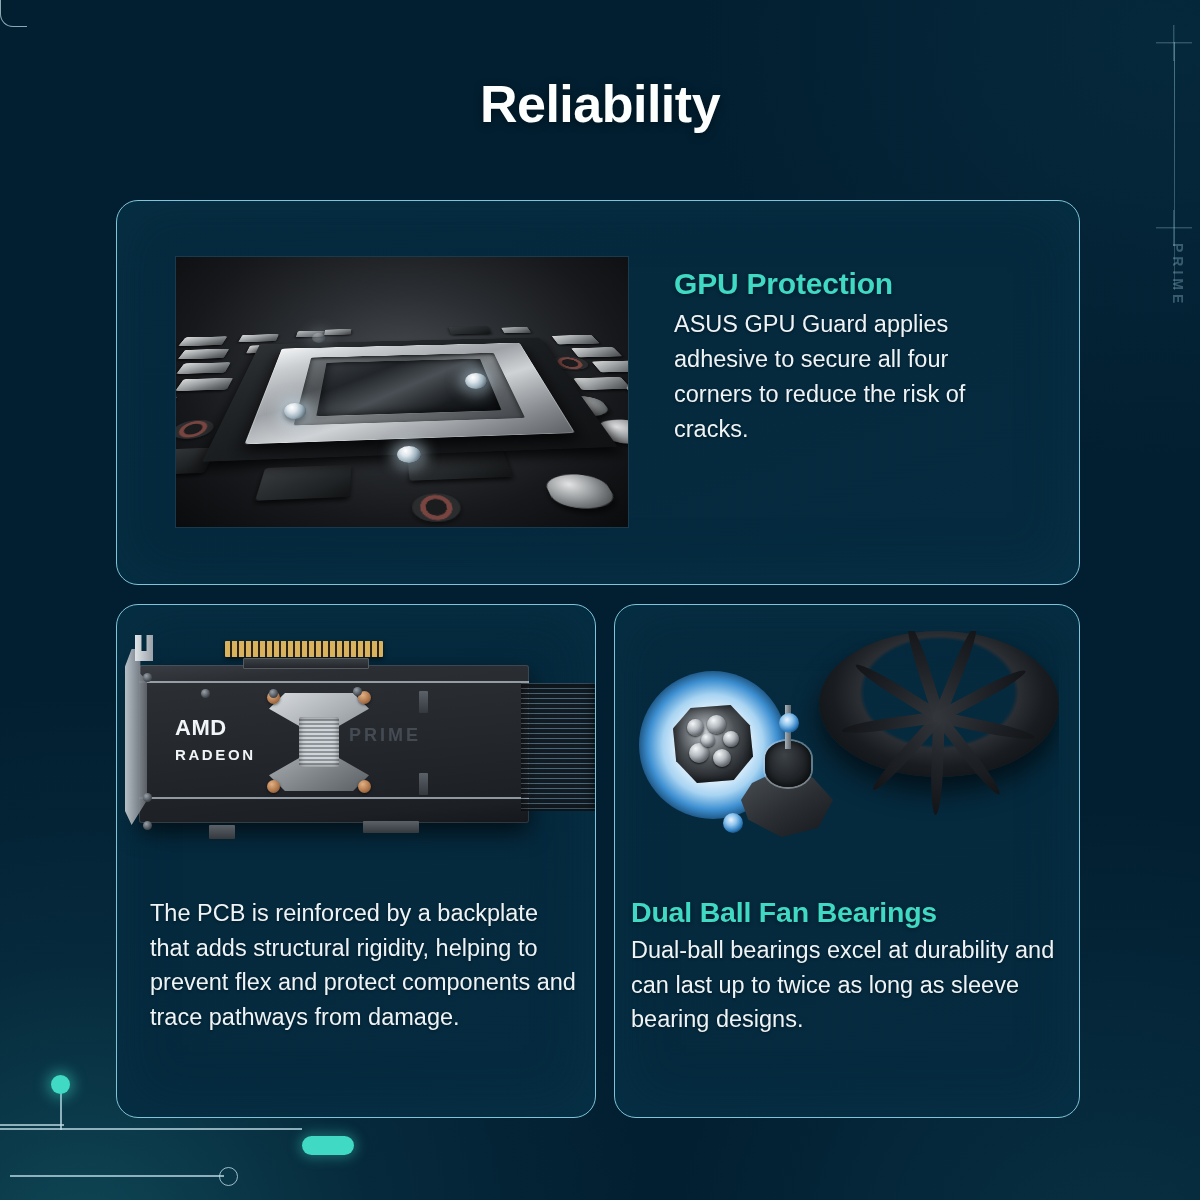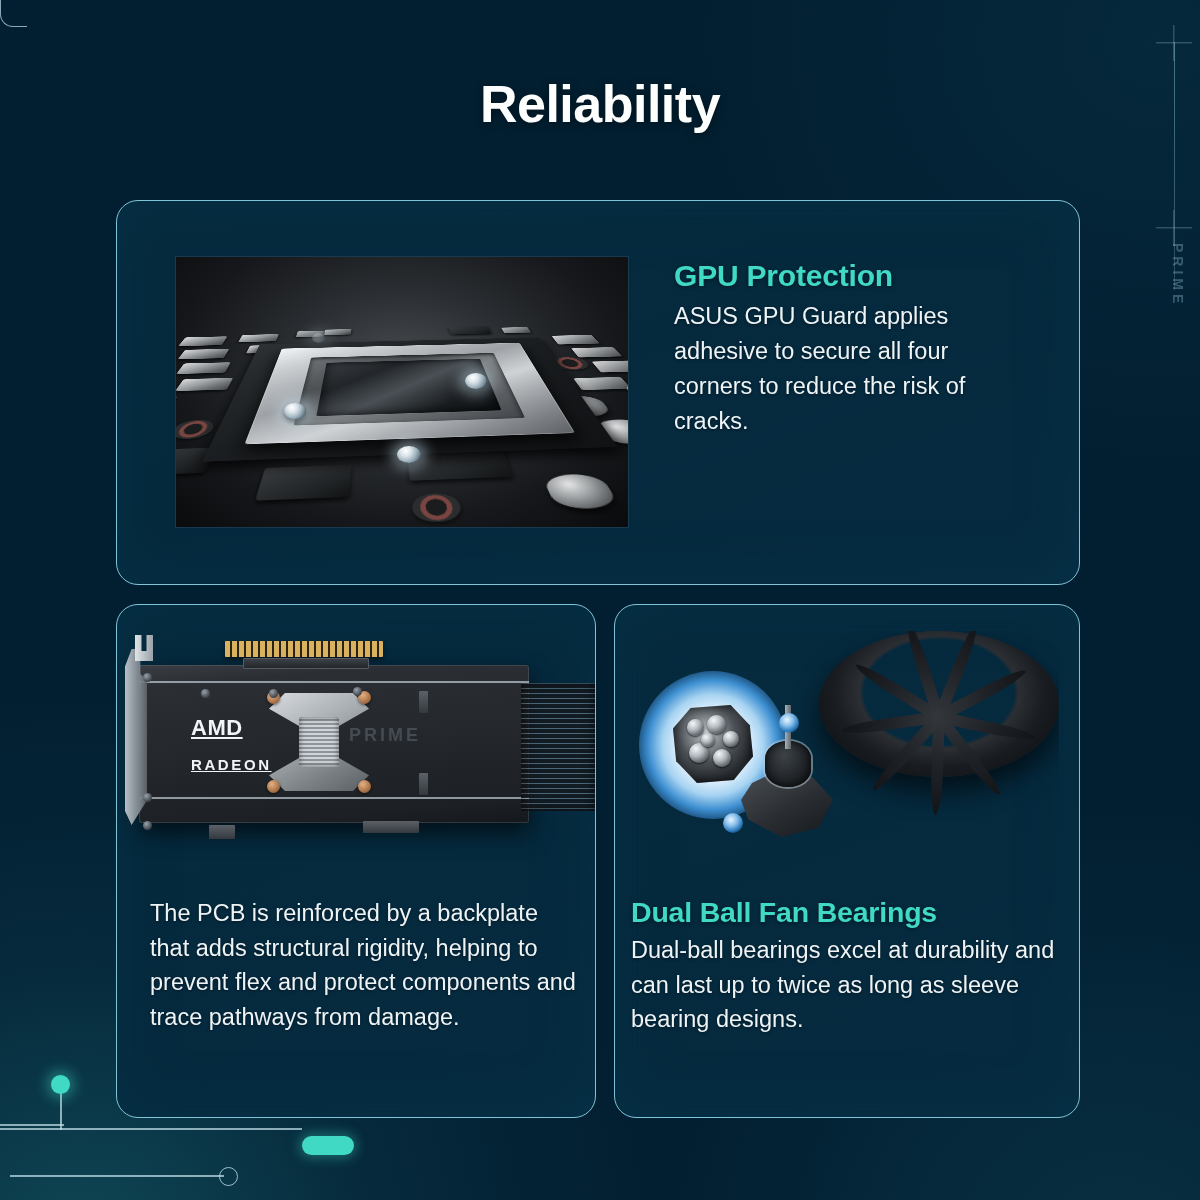--- a/index.html
+++ b/index.html
@@ -52,21 +52,21 @@
     color:#3fd9c4;font-weight:700;letter-spacing:-.2px;
     text-shadow:0 1px 4px rgba(0,0,0,.4);
   }
   .body-text{
     color:#eef4f6;font-weight:400;
     text-shadow:0 1px 3px rgba(0,0,0,.4);
   }
 
   
   #gpu-text{position:absolute;left:557px;top:58px;width:350px;}
-  #gpu-text .heading{font-size:30px;margin-bottom:6px;}
+  #gpu-text .heading{font-size:30px;margin-bottom:6px;margin-top:8px;}
   #gpu-text .body-text{font-size:23.5px;line-height:1.49;}
 
   #bp-text{position:absolute;left:33px;top:291px;width:432px;}
   #bp-text .heading{font-size:28.5px;margin-bottom:4px;}
   #bp-text .body-text{font-size:23.5px;line-height:1.47;}
 
   #bb-text{position:absolute;left:16px;top:291px;width:445px;}
   #bb-text .heading{font-size:28.5px;margin-bottom:4px;}
   #bb-text .body-text{font-size:23.5px;line-height:1.47;}
 
@@ -136,24 +136,24 @@
   .bp-x-plate{position:absolute;inset:0;
     background:linear-gradient(150deg,#d7dbde 0%,#a8adb2 40%,#7d8287 72%,#5a5f64 100%);
     clip-path:polygon(16% 0,84% 0,100% 16%,66% 36%,66% 64%,100% 84%,84% 100%,16% 100%,0 84%,34% 64%,34% 36%,0 16%);
     box-shadow:0 4px 9px rgba(0,0,0,.55);}
   .bp-x-core{position:absolute;left:30%;top:24%;width:40%;height:52%;border-radius:2px;
     background:repeating-linear-gradient(180deg,#cfd4d8 0 2px,#8e9499 2px 4px);
     box-shadow:inset 0 0 6px rgba(0,0,0,.5);}
   .bp-screw{position:absolute;width:13px;height:13px;border-radius:50%;
     background:radial-gradient(circle at 36% 32%,#e3b183,#b0784c 55%,#6e4627 100%);
     box-shadow:0 1px 3px rgba(0,0,0,.6);}
-  .bp-amd{position:absolute;left:74px;top:92px;color:#f2f5f7;
-    font-family:"Liberation Sans",sans-serif;font-weight:700;line-height:1;text-decoration:underline;}
+  .bp-amd{position:absolute;left:58px;top:92px;color:#f2f5f7;
+    font-family:"Liberation Sans",sans-serif;font-weight:700;line-height:1;}
   .bp-amd .a1{font-size:22px;letter-spacing:.5px;}
-  .bp-amd .a2{font-size:15px;letter-spacing:2.6px;margin-top:18px;}
+  .bp-amd .a2{font-size:15px;letter-spacing:2.6px;margin-top:8px;}
   .bp-prime-ghost{position:absolute;left:232px;top:100px;color:rgba(150,166,178,.28);
     font-size:18px;font-weight:700;letter-spacing:3px;}
   .bp-fins{position:absolute;left:404px;top:58px;width:74px;height:128px;
     background:repeating-linear-gradient(180deg,rgba(170,190,205,.42) 0 1.5px,rgba(20,26,32,.9) 1.5px 5px);
     box-shadow:inset 0 0 12px rgba(0,0,0,.6);}
   .bp-tab{position:absolute;background:linear-gradient(180deg,#5b6168,#34393e);border-radius:1px;}
   .bp-hole{position:absolute;width:9px;height:9px;border-radius:50%;
     background:radial-gradient(circle at 36% 32%,#9aa2a9,#4a5057 60%,#23272b);}
 
   

